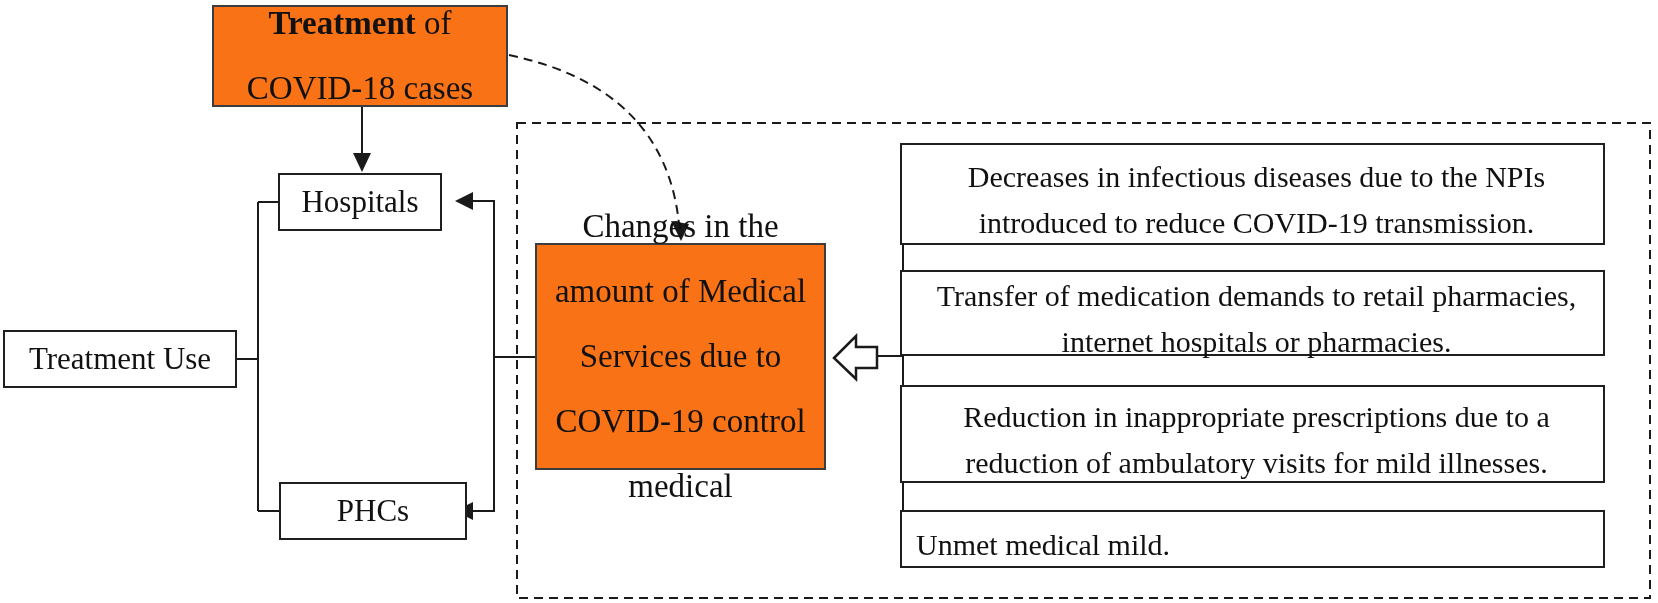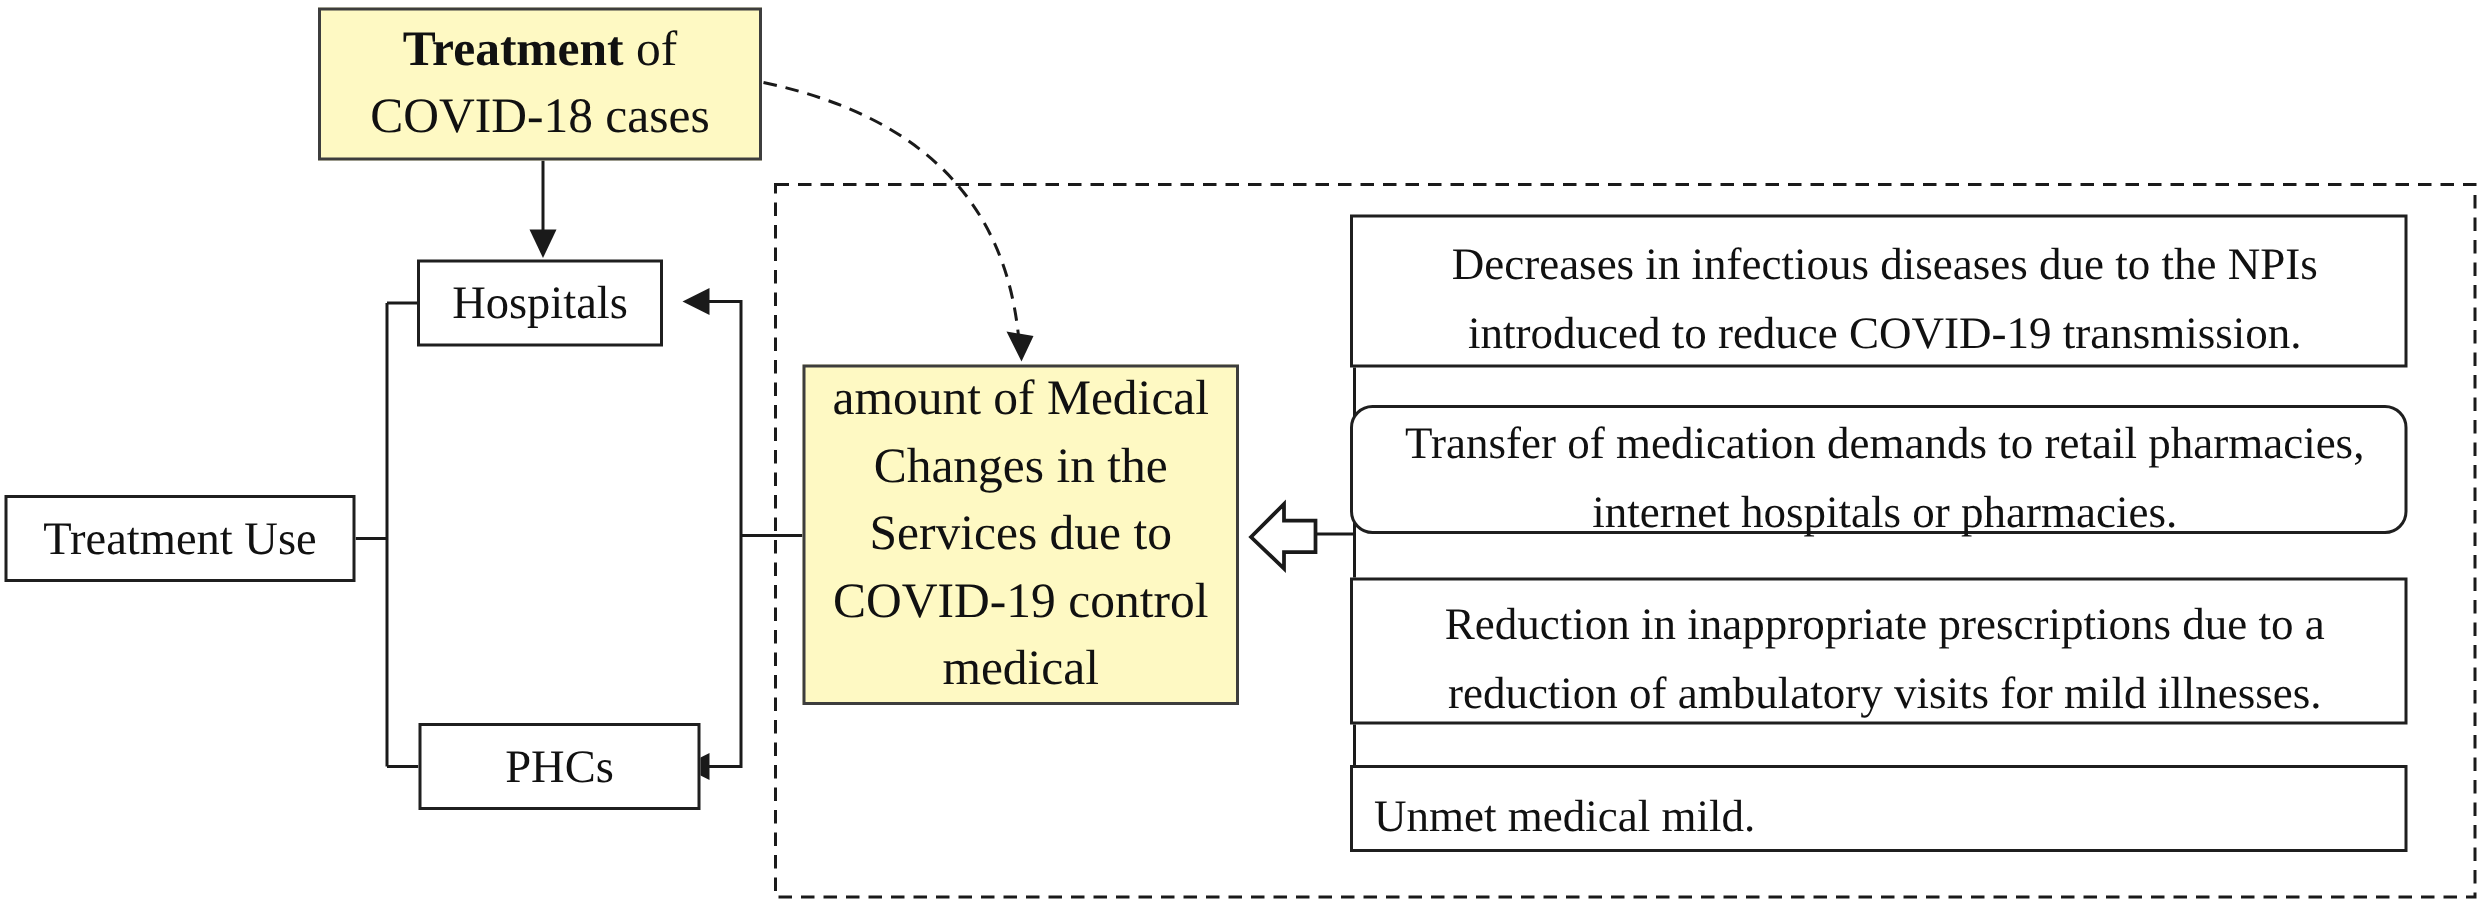--- a/index.html
+++ b/index.html
@@ -6,34 +6,34 @@
   body{
     width:1658px;height:603px;position:relative;background:#ffffff;
     font-family:"Liberation Serif", serif;color:#111;overflow:hidden;
   }
   #connectors{position:absolute;left:0;top:0;width:1658px;height:603px;}
   .box{
     position:absolute;box-sizing:border-box;background:#ffffff;
     border:2px solid #1f1f1f;display:flex;align-items:center;justify-content:center;
     text-align:center;line-height:1.35;
   }
-  .box.blue{background:#fef9c3;border-color:#3d3d3d;}
+  .box.blue{background:#f97316;border-color:#3d3d3d;gap:20px;}
   .small-label{font-size:31px;}
   #treatment-box{left:212px;top:5px;width:296px;height:102px;font-size:33px;flex-direction:column;}
   #treatment-box b{font-weight:bold;}
   #hospitals-box{left:278px;top:173px;width:164px;height:58px;}
   #antibiotic-box{left:3px;top:330px;width:234px;height:58px;}
   #phcs-box{left:279px;top:482px;width:188px;height:58px;}
   #changes-box{left:535px;top:243px;width:291px;height:227px;font-size:33px;line-height:1.36;flex-direction:column;}
   .reason{
     left:900px;width:705px;font-size:30px;line-height:1.52;
     justify-content:flex-start;text-align:center;padding:12px 6px 0 14px;
   }
   #reason-0{top:143px;height:102px;}
-  #reason-1{top:270px;height:86px;border-radius:15px;}
+  #reason-1{top:270px;height:86px;}
   #reason-2{top:385px;height:98px;}
   #reason-3{top:510px;height:58px;}
 </style>
 </head>
 <body>
 
 <svg id="connectors" viewBox="0 0 1658 603" xmlns="http://www.w3.org/2000/svg">
 
   <rect x="517" y="123" width="1133" height="475" fill="none" stroke="#1a1a1a" stroke-width="2" stroke-dasharray="9 6"></rect>
 
@@ -67,22 +67,22 @@
 
 <div class="box small-label" id="antibiotic-box">
   <span>Treatment Use</span>
 </div>
 
 <div class="box small-label" id="phcs-box">
   <span>PHCs</span>
 </div>
 
 <div class="box blue" id="changes-box">
+  <div>Changes in the</div>
   <div>amount of Medical</div>
-  <div>Changes in the</div>
   <div>Services due to</div>
   <div>COVID-19 control</div>
   <div>medical</div>
 </div>
 
 <div class="box reason" id="reason-0">
   <span>Decreases in infectious diseases due to the NPIs introduced to reduce COVID-19 transmission.</span>
 </div>
 <div class="box reason" id="reason-1">
   <span>Transfer of medication demands to retail pharmacies, internet hospitals or pharmacies.</span>

